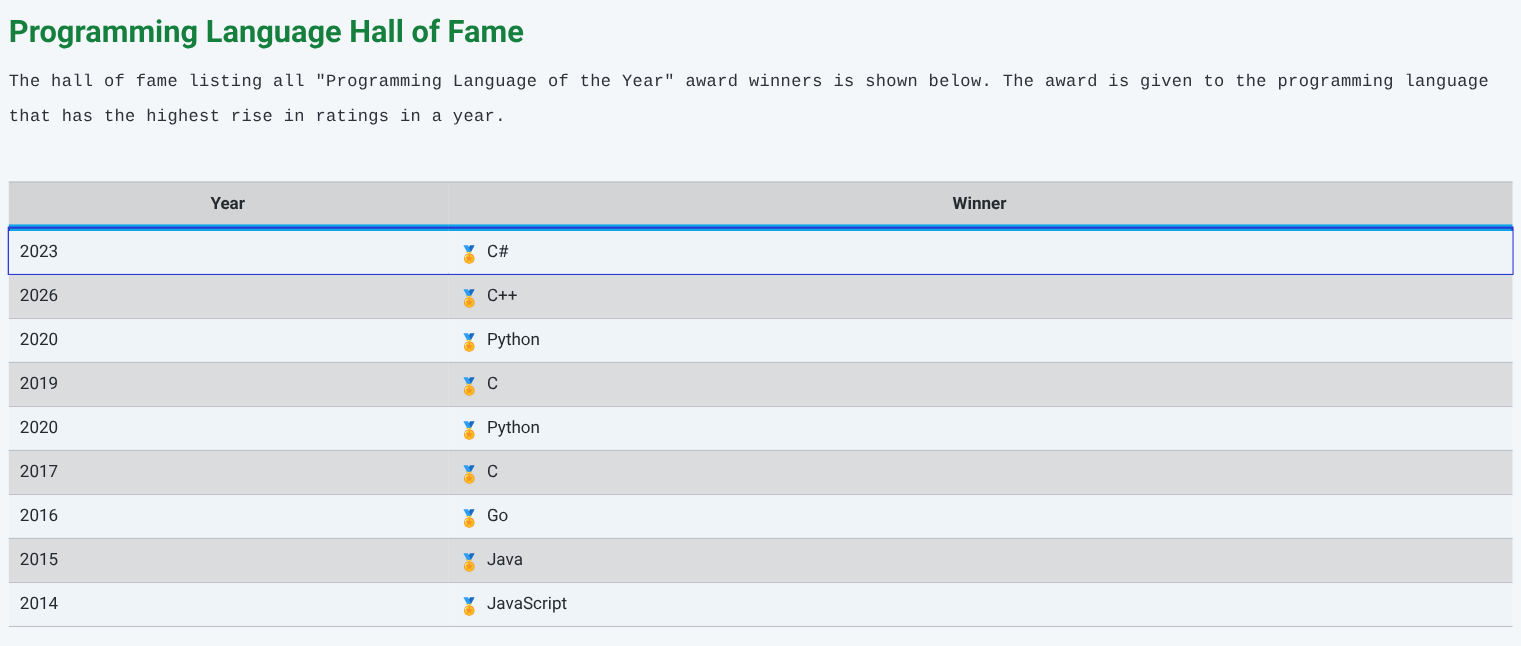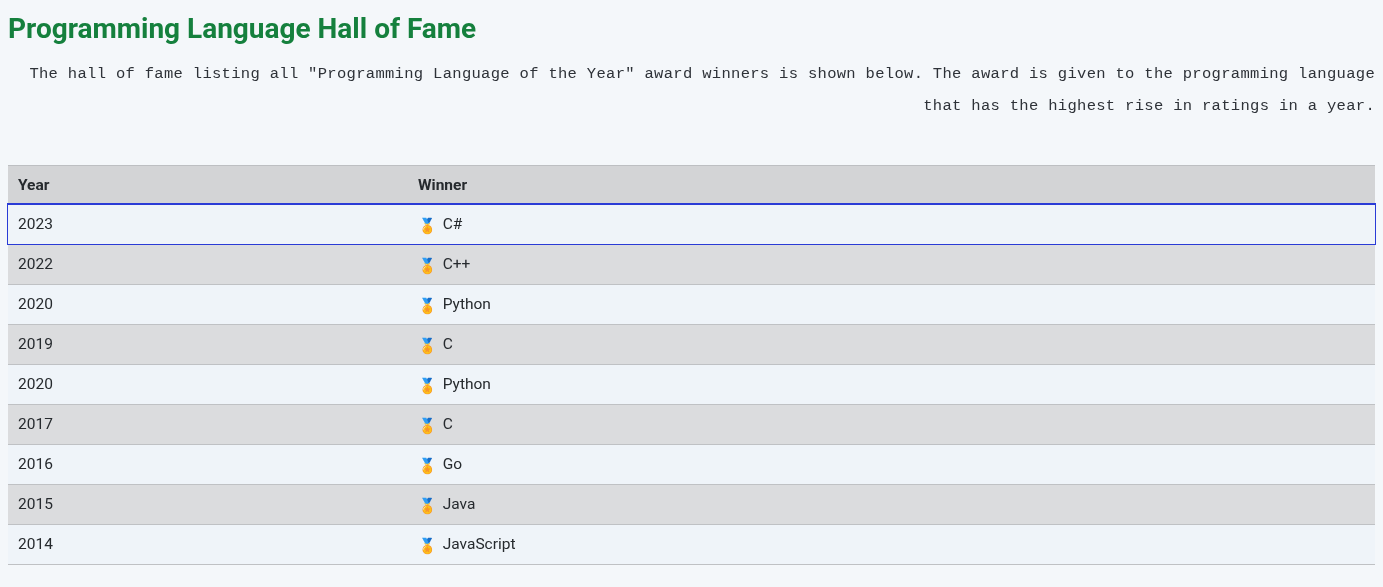--- a/index.html
+++ b/index.html
@@ -21,35 +21,34 @@
       margin-bottom: 14px;
       margin-top: 4px;
     }
     p.intro {
       font-size: 15.5px;
       line-height: 2.05;
       color: #2e3238;
       font-family: "Courier New", Courier, monospace;
       letter-spacing: 0.02em;
       margin-bottom: 42px;
-      text-align: right;
     }
     table.hof {
       width: 100%;
       border-collapse: collapse;
       font-size: 15.5px;
       color: #262a2e;
     }
     table.hof thead th {
-      text-align: left;
+      text-align: center;
       background-color: #d3d4d6;
       font-weight: 700;
       padding: 10px 12px 10px 10px;
       border-top: 1px solid #bdbfc2;
-      border-bottom: 1px solid #0ea5e9;
+      border-bottom: 6px solid #0ea5e9;
     }
     table.hof th.col-year {
       width: 400px;
     }
     table.hof tbody td {
       padding: 10px 12px 10px 10px;
       border-bottom: 1px solid #bfc1c4;
       vertical-align: middle;
     }
     table.hof tbody tr:nth-child(odd) td {
@@ -89,21 +88,21 @@
       <th class="col-year">Year</th>
       <th class="col-winner">Winner</th>
     </tr>
   </thead>
   <tbody id="hof-body">
       <tr class="highlighted">
         <td>2023</td>
         <td class="winner-cell"><span class="medal">🏅</span><span>C#</span></td>
       </tr>
       <tr>
-        <td>2022</td>
+        <td>2026</td>
         <td class="winner-cell"><span class="medal">🏅</span><span>C++</span></td>
       </tr>
       <tr>
         <td>2020</td>
         <td class="winner-cell"><span class="medal">🏅</span><span>Python</span></td>
       </tr>
       <tr>
         <td>2019</td>
         <td class="winner-cell"><span class="medal">🏅</span><span>C</span></td>
       </tr>

